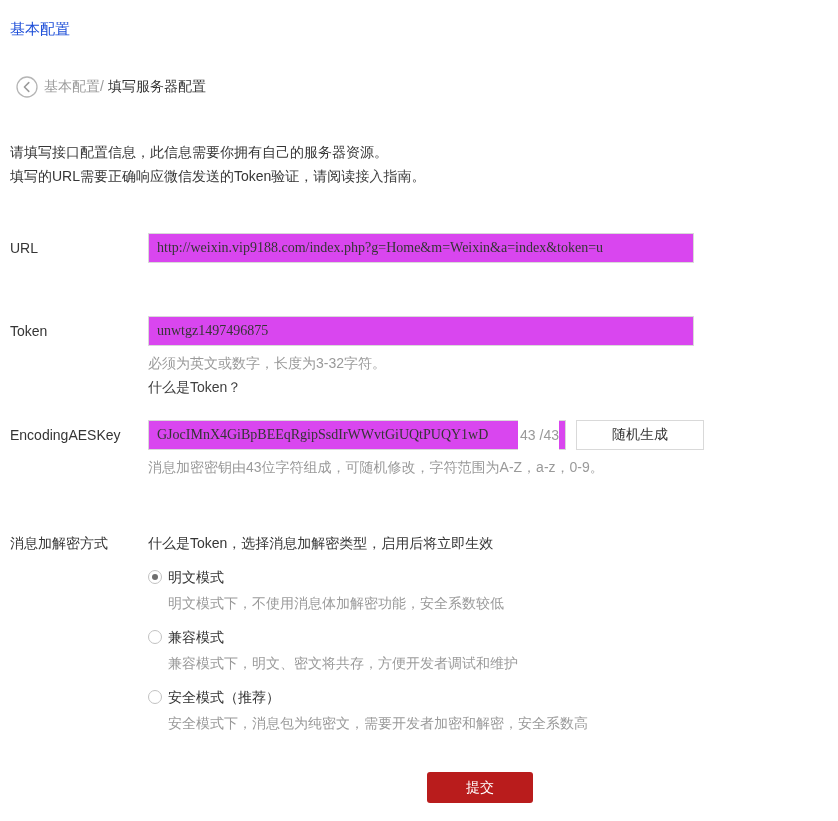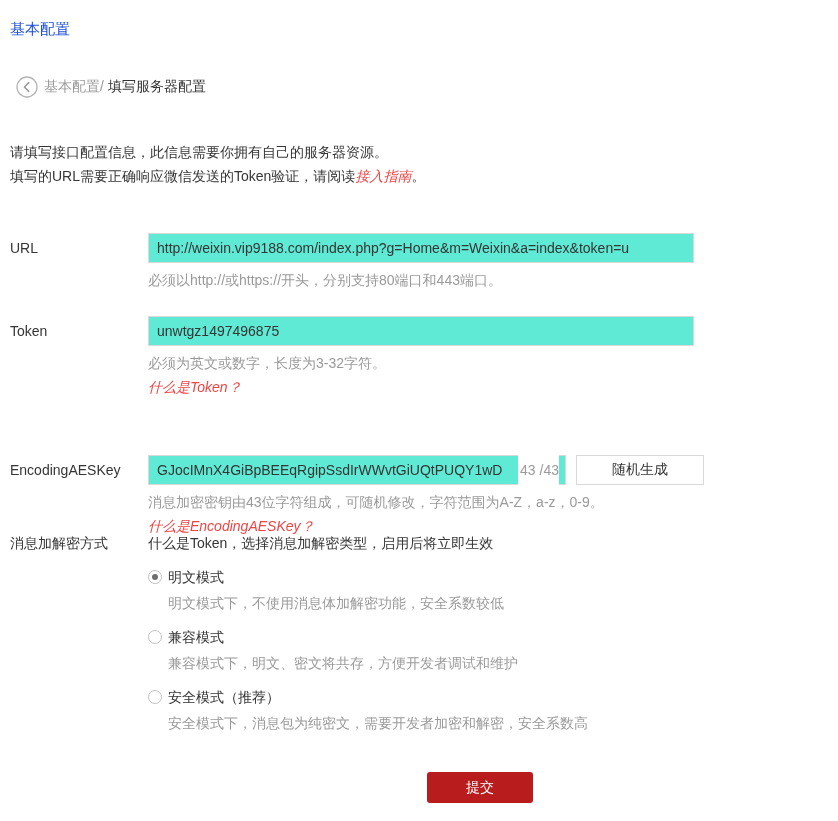--- a/index.html
+++ b/index.html
@@ -29,36 +29,36 @@
     width:22px; height:22px; display:inline-flex;
     align-items:center; justify-content:center; cursor:pointer;
   }
   .crumb-parent { color:#9a9a9a; margin-left:6px; }
   .crumb-current { color:#353535; margin-left:4px; }
   
   .intro {
     position:absolute; left:10px; top:140px;
     line-height:24px; color:#353535;
   }
-  a.link { color:#ef4444; text-decoration:none; cursor:pointer;font-style:italic; }
+  a.link { color:#404040; text-decoration:none; cursor:pointer; }
   
   .row { position:absolute; left:10px; right:10px; display:flex; }
   .row-label { width:138px; flex:0 0 138px; color:#353535; }
   .row-content { flex:1; }
   .row-url   { top:233px; }
   .row-token { top:316px; }
-  .row-aes   { top:420px;margin-top:35px; }
+  .row-aes   { top:420px; }
   .row-mode  { top:533px; }
   .row-url .row-label, .row-token .row-label, .row-aes .row-label { line-height:30px; }
   .row-mode .row-label { line-height:20px; }
 
   input.text-input {
-    height:30px; border:1px solid #d9d9d9; background:#5eead4;
+    height:30px; border:1px solid #d9d9d9; background:#d946ef;
     padding:4px 8px; font-size:14px; color:#353535;
-    font-family:Liberation Sans, sans-serif; outline:none; display:block;
+    font-family:Liberation Serif, serif; outline:none; display:block;
   }
   .input-wide { width:546px; }
   .aes-line { display:flex; align-items:center; }
   .aes-wrap { position:relative; width:418px; }
   .aes-wrap input { width:418px; padding-right:56px; }
   .char-counter {
     position:absolute; right:7px; top:0; height:30px; line-height:30px;
     color:#9a9a9a; background:#fff; padding-left:2px; pointer-events:none;
   }
   .gen-btn {
@@ -110,21 +110,20 @@
 
   <div class="intro">
     <div>请填写接口配置信息，此信息需要你拥有自己的服务器资源。</div>
     <div><span>填写的URL需要正确响应微信发送的Token验证，请阅读</span><a class="link">接入指南</a><span>。</span></div>
   </div>
 
   <div class="row row-url">
     <div class="row-label">URL</div>
     <div class="row-content">
       <input class="text-input input-wide" type="text" value="http://weixin.vip9188.com/index.php?g=Home&amp;m=Weixin&amp;a=index&amp;token=u" style="">
-      <div class="hint">必须以http://或https://开头，分别支持80端口和443端口。</div>
     </div>
   </div>
 
   <div class="row row-token">
     <div class="row-label">Token</div>
     <div class="row-content">
       <input class="text-input input-wide" type="text" value="unwtgz1497496875" style="">
       <div class="hint">必须为英文或数字，长度为3-32字符。</div>
       <a class="link help-link">什么是Token？</a>
     </div>
@@ -134,21 +133,20 @@
     <div class="row-label">EncodingAESKey</div>
     <div class="row-content">
       <div class="aes-line">
         <div class="aes-wrap">
           <input class="text-input" type="text" value="GJocIMnX4GiBpBEEqRgipSsdIrWWvtGiUQtPUQY1wD" style="">
           <span class="char-counter">43 /43</span>
         </div>
         <button class="gen-btn">随机生成</button>
       </div>
       <div class="hint">消息加密密钥由43位字符组成，可随机修改，字符范围为A-Z，a-z，0-9。</div>
-      <a class="link help-link">什么是EncodingAESKey？</a>
     </div>
   </div>
 
   <div class="row row-mode">
     <div class="row-label">消息加解密方式</div>
     <div class="row-content">
       <div class="mode-desc">什么是Token，选择消息加解密类型，启用后将立即生效</div>
 
       <div class="radio-option">
         <div class="radio-row">

